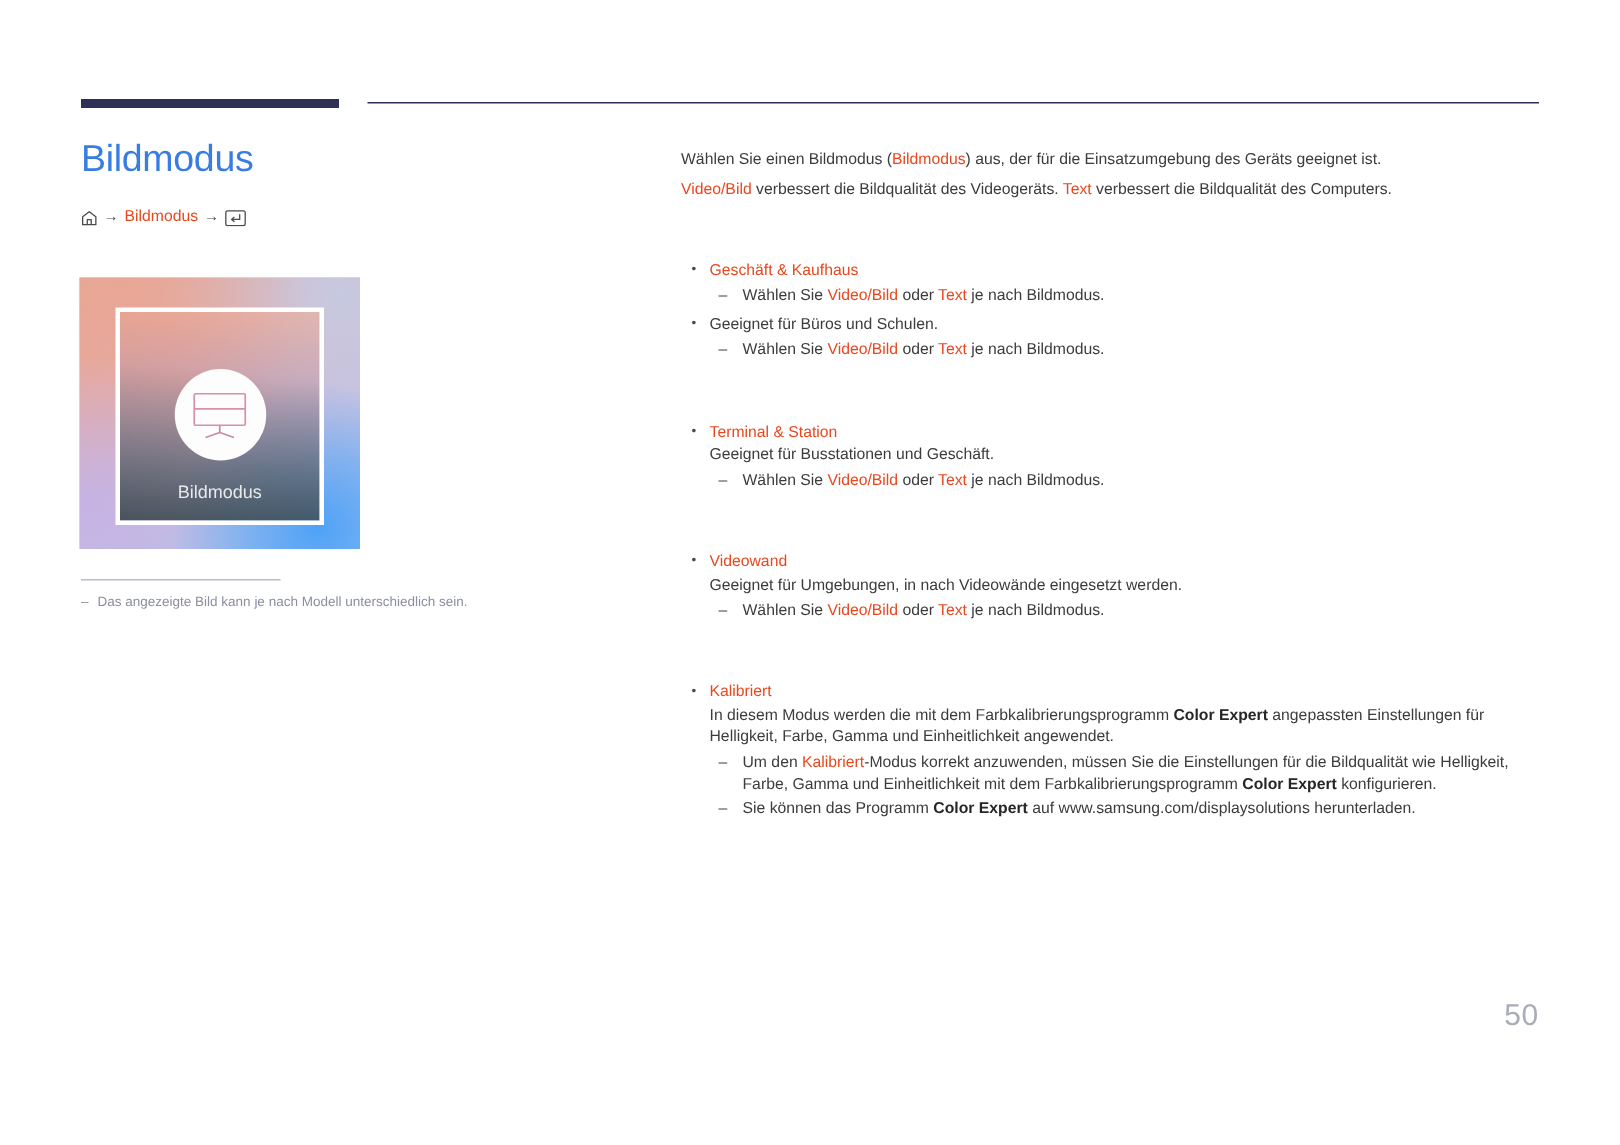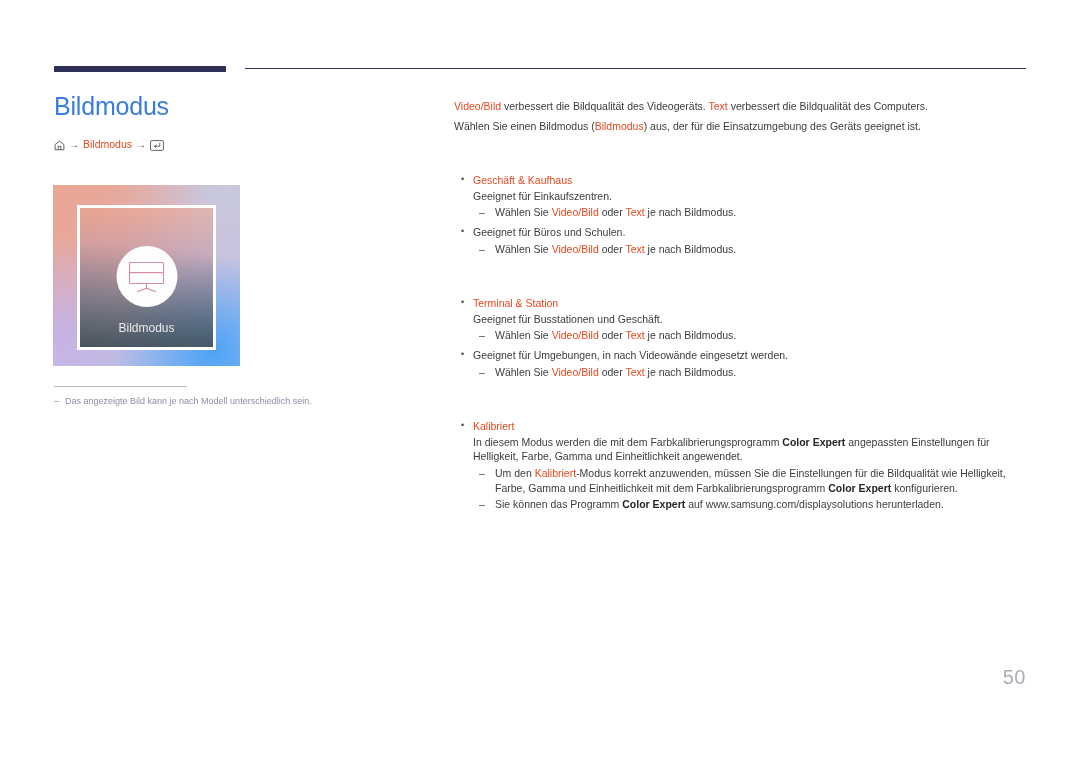--- a/index.html
+++ b/index.html
@@ -253,32 +253,31 @@
   <div class="footnote-rule"></div>
   <div class="footnote">
     <span class="dash">–</span>
     <span>Das angezeigte Bild kann je nach Modell unterschiedlich sein.</span>
   </div>
 </div>
 
 <div class="right-col">
 
   <div class="intro-line">
+    <span>Wählen Sie einen Bildmodus (</span><span class="hl">Bildmodus</span><span>) aus, der für die Einsatzumgebung des Geräts geeignet ist.</span>
+  </div>
+
+  <div class="intro-line">
     <span class="hl">Video/Bild</span><span> verbessert die Bildqualität des Videogeräts. </span><span class="hl">Text</span><span> verbessert die Bildqualität des Computers.</span>
   </div>
 
-  <div class="intro-line">
-    <span>Wählen Sie einen Bildmodus (</span><span class="hl">Bildmodus</span><span>) aus, der für die Einsatzumgebung des Geräts geeignet ist.</span>
-  </div>
-
   <ul class="blist">
 
     <li class="bitem">
       <div class="bitem-title">Geschäft &amp; Kaufhaus</div>
-      <div class="bitem-desc">Geeignet für Einkaufszentren.</div>
       <ul class="sublist">
         <li class="subitem"><span>Wählen Sie </span><span class="hl">Video/Bild</span><span> oder </span><span class="hl">Text</span><span> je nach Bildmodus.</span></li>
       </ul>
     </li>
 
     <li class="bitem">
       <div class="bitem-desc">Geeignet für Büros und Schulen.</div>
       <ul class="sublist">
         <li class="subitem"><span>Wählen Sie </span><span class="hl">Video/Bild</span><span> oder </span><span class="hl">Text</span><span> je nach Bildmodus.</span></li>
       </ul>
@@ -286,20 +285,21 @@
 
     <li class="bitem">
       <div class="bitem-title">Terminal &amp; Station</div>
       <div class="bitem-desc">Geeignet für Busstationen und Geschäft.</div>
       <ul class="sublist">
         <li class="subitem"><span>Wählen Sie </span><span class="hl">Video/Bild</span><span> oder </span><span class="hl">Text</span><span> je nach Bildmodus.</span></li>
       </ul>
     </li>
 
     <li class="bitem">
+      <div class="bitem-title">Videowand</div>
       <div class="bitem-desc">Geeignet für Umgebungen, in nach Videowände eingesetzt werden.</div>
       <ul class="sublist">
         <li class="subitem"><span>Wählen Sie </span><span class="hl">Video/Bild</span><span> oder </span><span class="hl">Text</span><span> je nach Bildmodus.</span></li>
       </ul>
     </li>
 
     <li class="bitem">
       <div class="bitem-title">Kalibriert</div>
       <div class="bitem-desc"><span>In diesem Modus werden die mit dem Farbkalibrierungsprogramm </span><span class="bold">Color Expert</span><span> angepassten Einstellungen für Helligkeit, Farbe, Gamma und Einheitlichkeit angewendet.</span></div>
       <ul class="sublist">

